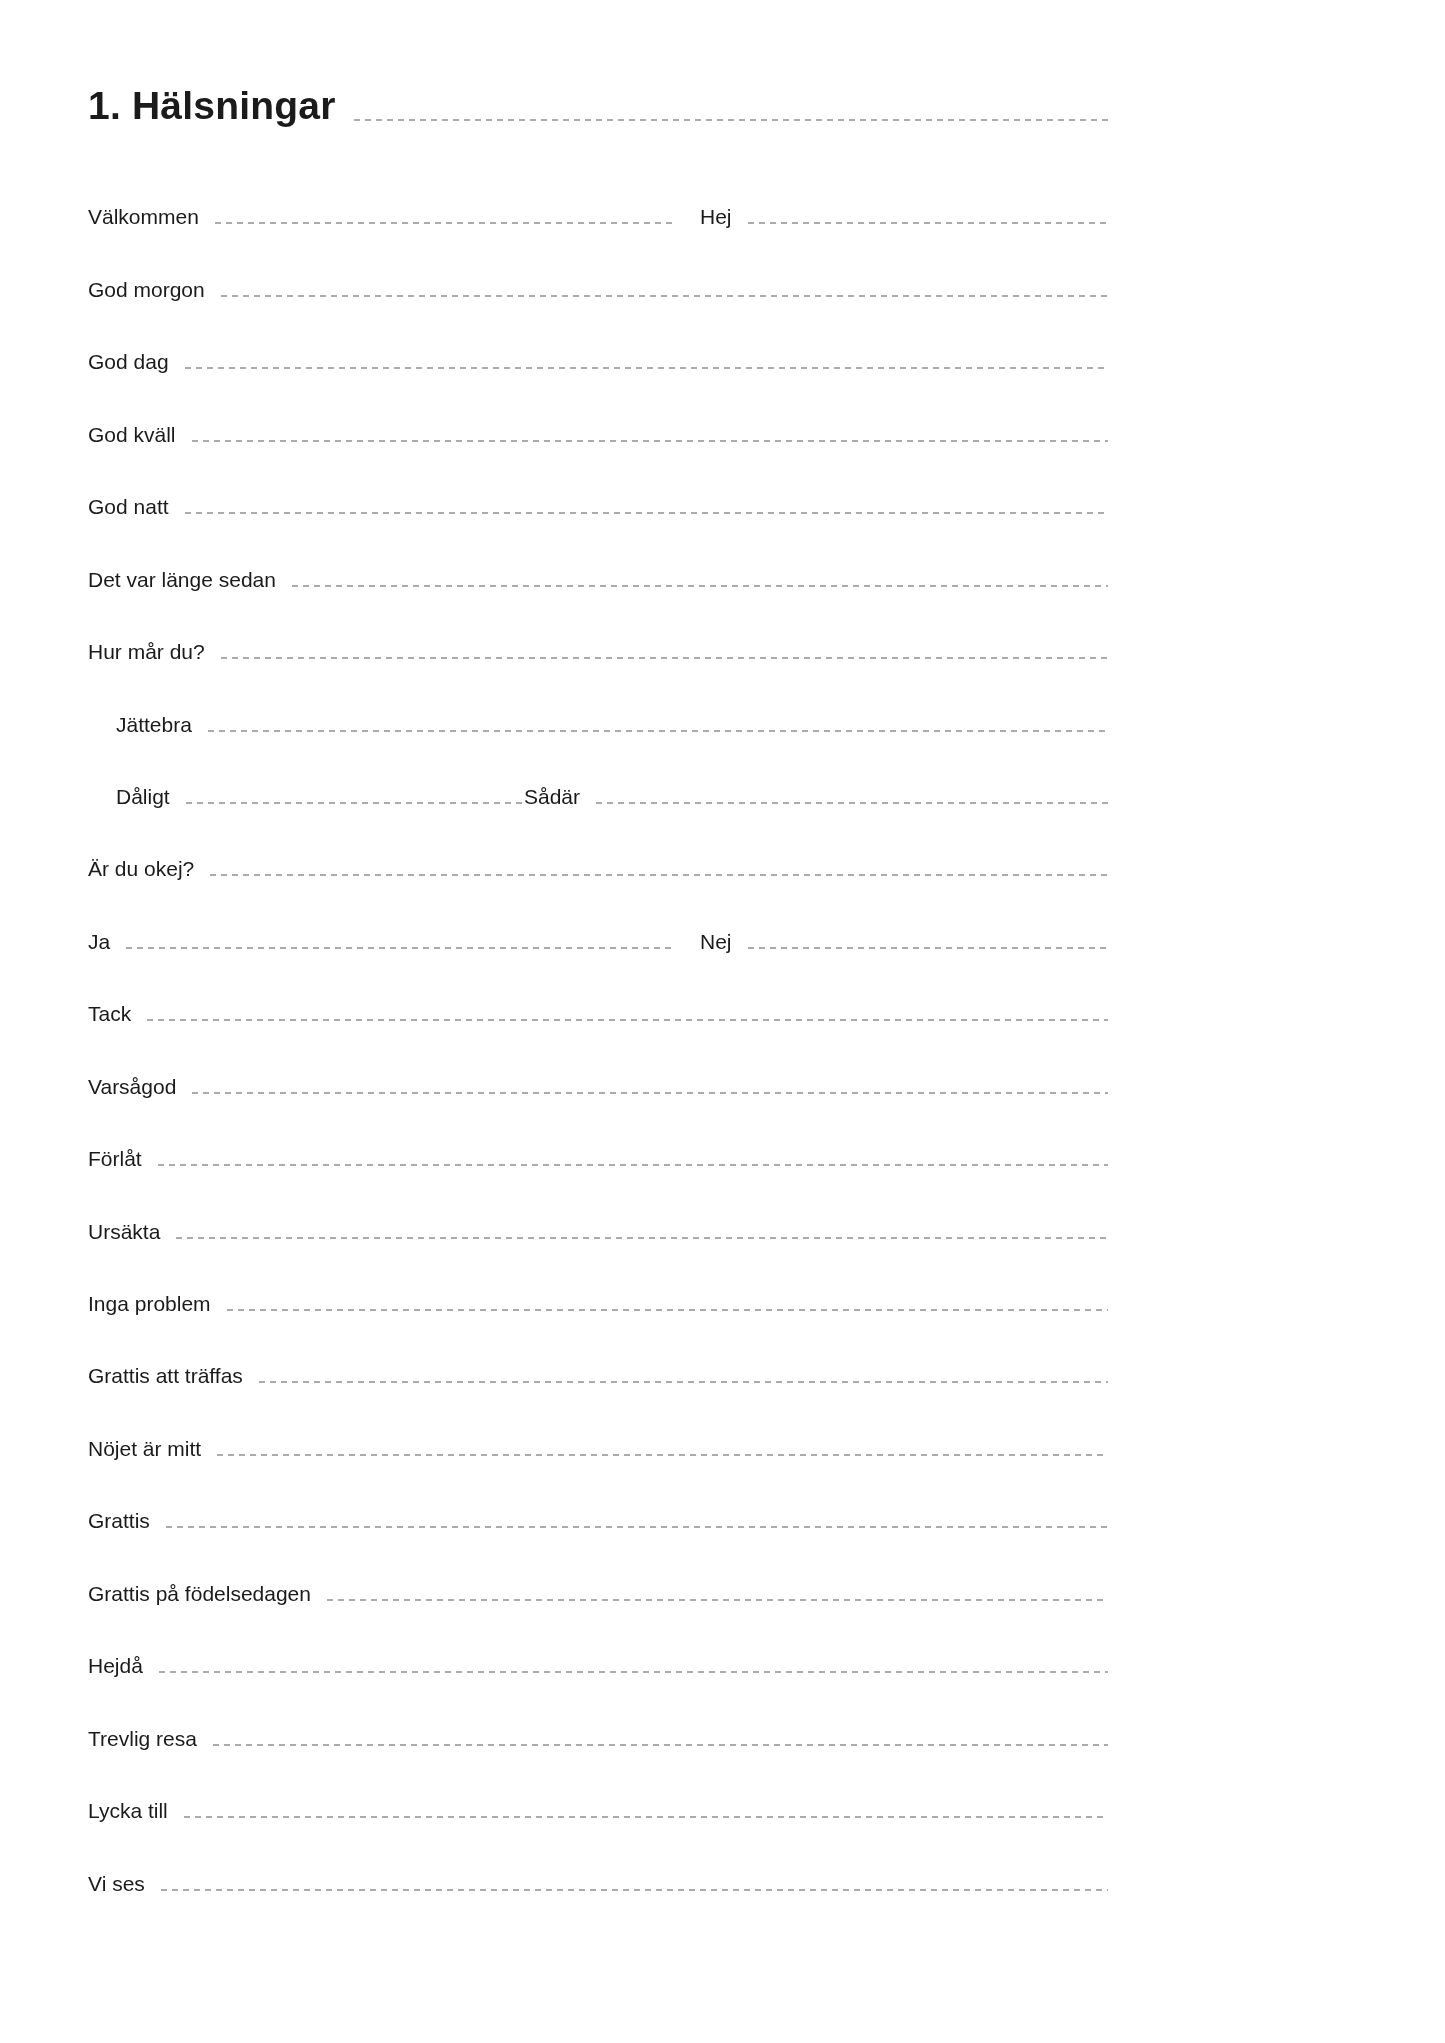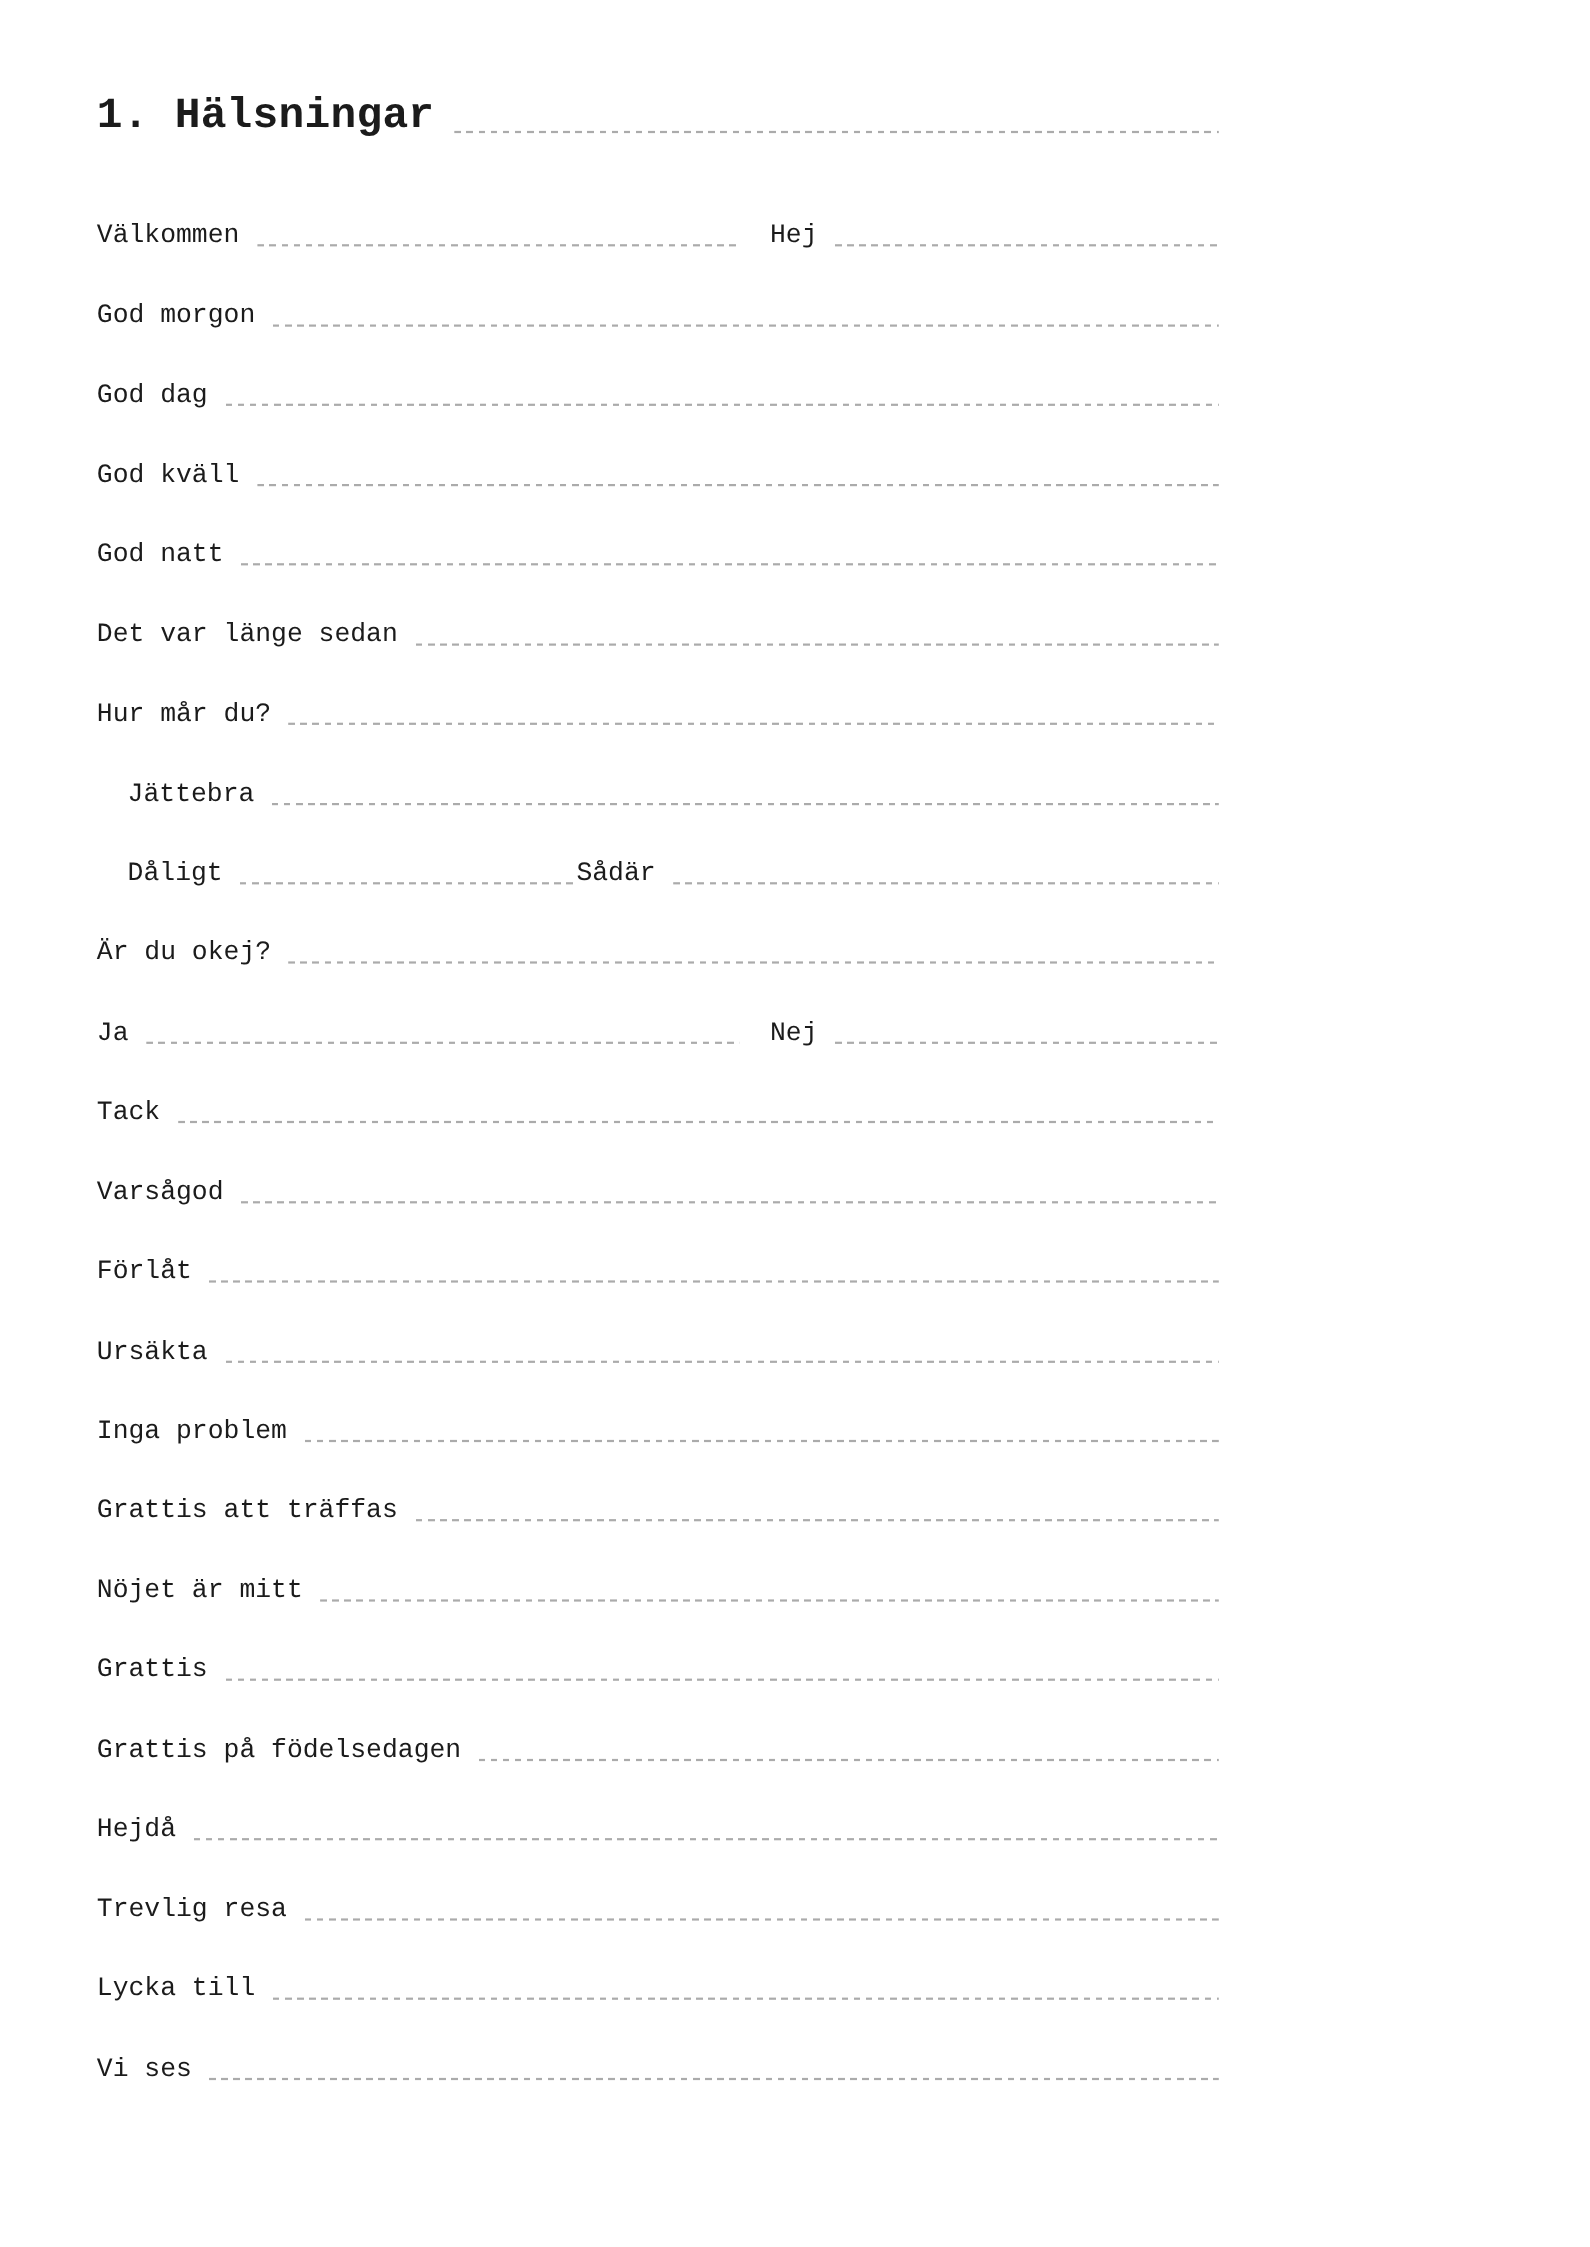--- a/index.html
+++ b/index.html
@@ -7,21 +7,21 @@
     --dash:#ababab;
     --paper:#ffffff;
   }
   *{box-sizing:border-box;}
   html,body{margin:0;padding:0;background:#ffffff;}
   .page{
     width:1187px;
     height:2043px;
     background:var(--paper);
     padding:0 79px 0 88px;
-    font-family:Liberation Mono, monospace;
+    font-family:Liberation Sans, sans-serif;
     color:var(--ink);
     overflow:hidden;
   }
   .title-row{
     display:flex;
     align-items:flex-end;
     padding-top:86px;
   }
   .page-title{
     font-size:39px;
@@ -55,21 +55,21 @@
     min-width:0;
   }
   .cell-left.half{
     flex:0 0 584px;
   }
   .cell-right{
     margin-left:28px;
     flex:1;
   }
   .term{
-    font-size:24px;
+    font-size:21px;
     line-height:1;
     white-space:nowrap;
   }
   .wline{
     flex:1;
     height:2px;
     margin-left:16px;
     margin-bottom:3px;
     background:repeating-linear-gradient(to right,var(--dash) 0 6px,transparent 6px 11px);
   }

